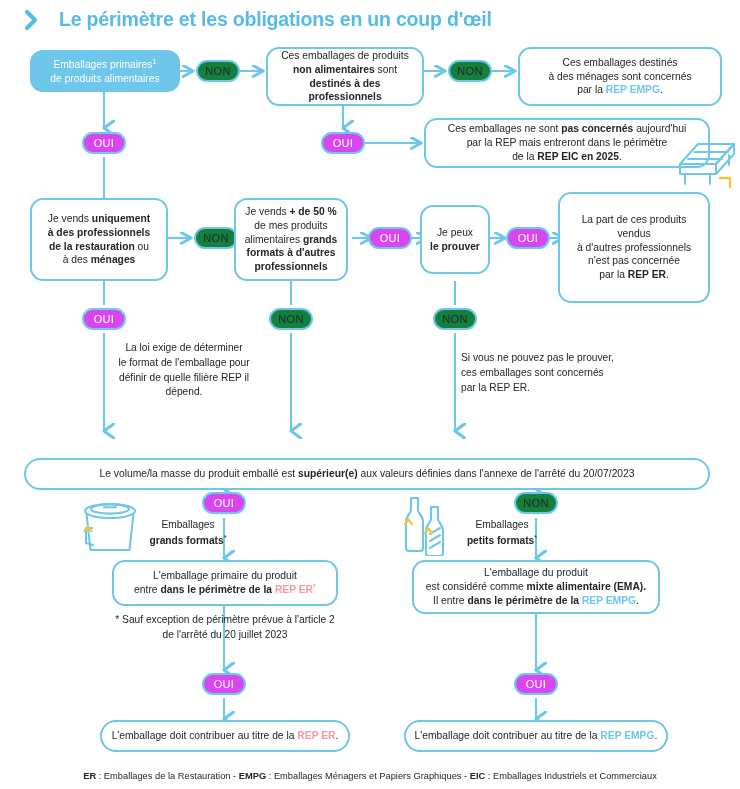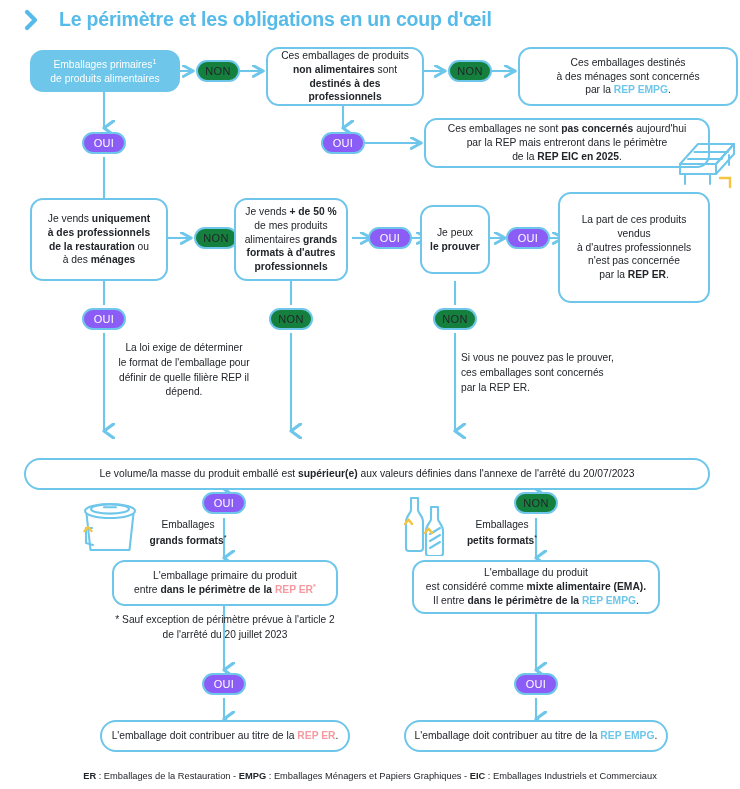--- a/index.html
+++ b/index.html
@@ -66,21 +66,21 @@
 
   
   .badge {
     position: absolute;
     display: flex; align-items: center; justify-content: center;
     font-size: 11px; letter-spacing: 0.3px;
     border-radius: 11px;
     height: 22px; width: 44px;
   }
   .badge-oui {
-    background: #8b5cf6; color: #ffffff; border: 2px solid #6ec6ea;
+    background: #d946ef; color: #ffffff; border: 2px solid #6ec6ea;
   }
   .badge-non {
     background: #15803d; color: #22252a; border: 2px solid #6ec6ea;
   }
 
   
   .icon-wrap { position: absolute; }
 
   
   .footer {
@@ -172,21 +172,21 @@
       <span>Ces emballages de produits</span><br>
       <b>non alimentaires</b><span> sont</span><br>
       <b>destinés à des professionnels</b>
     </div>
   </div>
 
   <div class="badge badge-non" style="left:448px; top:60px;">
     <span>NON</span>
   </div>
 
-  <div class="node box-outline" style="left:518px; top:47px; width:220px; height:59px;">
+  <div class="node box-outline" style="left:518px; top:47px; width:204px; height:59px;">
     <div>
       <span>Ces emballages destinés</span><br>
       <span>à des ménages sont concernés</span><br>
       <span>par la </span><span class="rep-emph-blue">REP EMPG</span><span>.</span>
     </div>
   </div>
 
   <div class="badge badge-oui" style="left:82px; top:132px;">
     <span>OUI</span>
   </div>

